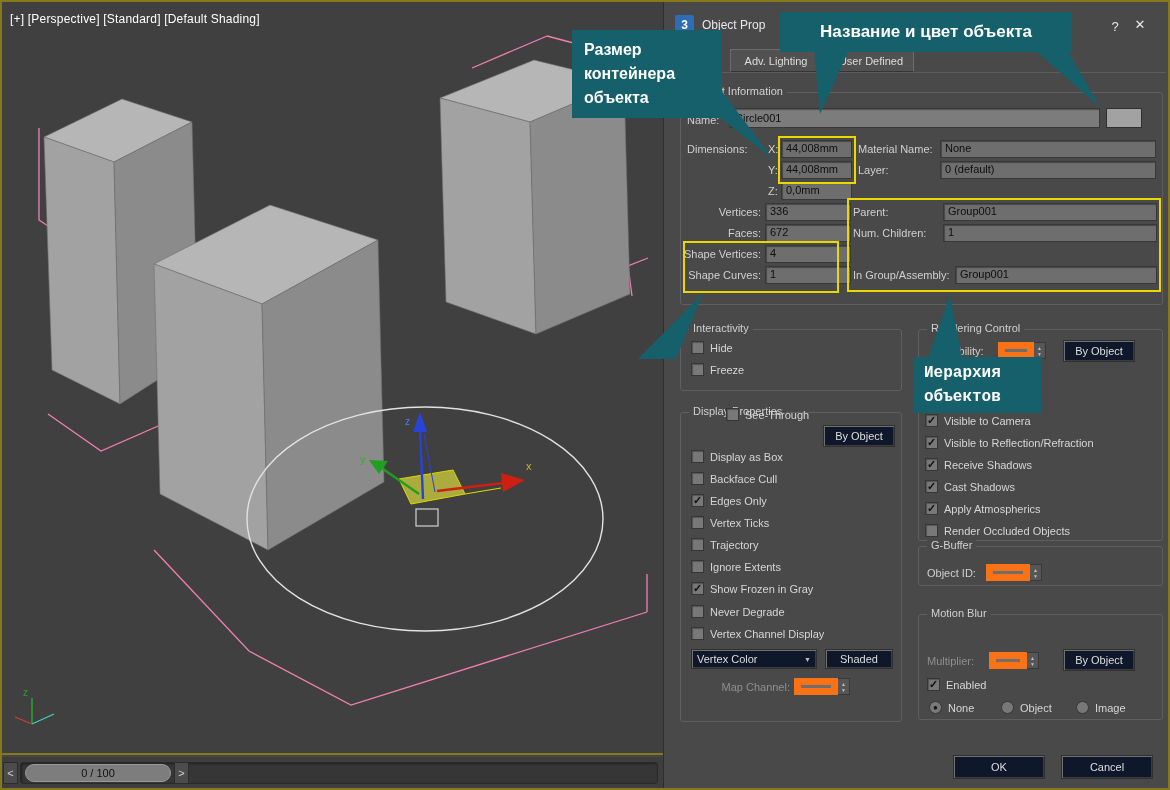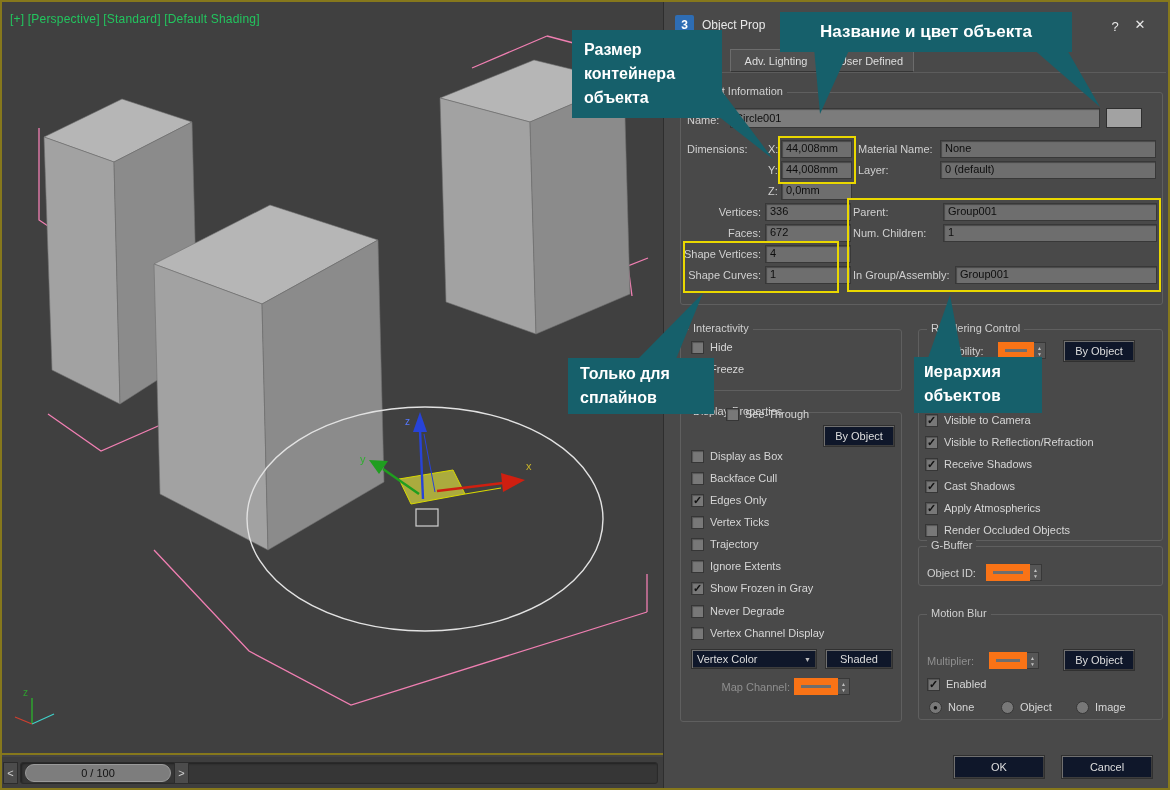--- a/index.html
+++ b/index.html
@@ -1,21 +1,21 @@
 <!DOCTYPE html>
 <html><head>
 <meta charset="utf-8">
 <style>
   * { margin:0; padding:0; box-sizing:border-box; }
   html,body { width:1170px; height:790px; background:#222; font-family:"Liberation Sans",sans-serif; }
   .page { position:relative; width:1170px; height:790px; background:#454545; border:2px solid #86781c; overflow:hidden; }
 
   
   .viewport { position:absolute; left:0; top:0; width:661px; height:753px; background:#404040; border-bottom:2px solid #86781c; }
-  .vp-header { position:absolute; left:8px; top:10px; color:#22c55e; font-size:12px; letter-spacing:.2px; z-index:5; }
+  .vp-header { position:absolute; left:8px; top:10px; color:#ffffff; font-size:12px; letter-spacing:.2px; z-index:5; }
   .scene { position:absolute; left:0; top:0; }
 
   
   .timeline { position:absolute; left:0; top:755px; width:661px; height:33px; background:#3e3e3e; }
   .tl-btn { position:absolute; width:15px; height:22px; top:5px; background:#4c4c4c; border:1px solid #2c2c2c; color:#d0d0d0; font-size:11px; display:flex; align-items:center; justify-content:center; }
   .tl-track { position:absolute; left:18px; top:5px; width:638px; height:22px; background:#363636; border:1px solid #2a2a2a; box-shadow:inset 1px 1px 2px rgba(0,0,0,.4); border-radius:3px; }
   .tl-slider { position:absolute; left:4px; top:1px; width:146px; height:18px; background:#7d7d7d; border:1px solid #9a9a9a; border-radius:9px; color:#111; font-size:11px; display:flex; align-items:center; justify-content:center; }
 
   
   .dialog { position:absolute; left:661px; top:0; width:509px; height:790px; background:#494949; border-left:1px solid #2e2e2e; z-index:10; }
@@ -31,21 +31,21 @@
   .lbl { position:absolute; color:#d0d0d0; font-size:11px; white-space:nowrap; }
   .lbl.r { text-align:right; }
   .lbl.dim, .dim { color:#8f8f8f; }
   .field { position:absolute; background:#6e6e6e; border:1px solid #383838; box-shadow:inset 1px 1px 1px rgba(0,0,0,.35); color:#0e0e0e; font-size:11px; line-height:15px; padding:0 4px; white-space:nowrap; overflow:hidden; }
   .field.light { background:#7c7c7c; }
   .swatch { position:absolute; background:#a2a2a2; border:1px solid #2f2f2f; }
   .btn { position:absolute; background:#0f172a; border:1px solid #303030; box-shadow:inset 1px 1px 0 #707070, inset -1px -1px 0 #3d3d3d; color:#dedede; font-size:11px; display:flex; align-items:center; justify-content:center; }
   .dd { justify-content:space-between; padding:0 5px; }
   .dd .arr { font-size:7px; color:#bbb; }
 
-  .cbrow { position:absolute; display:flex; gap:6px; }
+  .cbrow { position:absolute; display:flex; align-items:center; gap:6px; }
   .cb { width:13px; height:13px; background:#787878; border:1px solid #363636; box-shadow:inset 1px 1px 1px rgba(0,0,0,.3); color:#111; font-size:11px; font-weight:bold; line-height:11px; text-align:center; flex:none; }
   .cbl { color:#d6d6d6; font-size:11px; white-space:nowrap; }
   .radio { width:13px; height:13px; border-radius:50%; background:#787878; border:1px solid #363636; color:#111; font-size:8px; line-height:11px; text-align:center; flex:none; }
 
   .spin { position:absolute; display:flex; height:17px; }
   .spin .val { background:#6e6e6e; border:7px solid #f97316; color:#0e0e0e; font-size:11px; line-height:14px; padding:0 4px; flex:1; overflow:hidden; }
   .spin .arrs { width:12px; background:#565656; border:1px solid #383838; border-left:none; color:#c0c0c0; font-size:5px; line-height:6px; display:flex; flex-direction:column; align-items:center; justify-content:center; }
   .spin.dim .val { color:#4e4e4e; }
 
   .hl { position:absolute; border:2px solid #ead800; z-index:30; }
@@ -332,16 +332,15 @@
   <svg class="pointer-layer" width="1170" height="790">
     <polygon points="716,84 716,114 771,157" fill="#16606b"></polygon>
     <polygon points="812,46 848,46 818,112" fill="#16606b"></polygon>
     <polygon points="1030,46 1064,46 1098,105" fill="#16606b"></polygon>
     <polygon points="636,357 674,357 701,291" fill="#16606b"></polygon>
     <polygon points="926,356 960,356 948,293" fill="#16606b"></polygon>
   </svg>
 
   <div class="callout" style="left:778px;top:10px;width:292px;padding:7px 14px;font-size:17px;text-align:center;white-space:nowrap;">Название и цвет объекта</div>
   <div class="callout" style="left:570px;top:28px;width:150px;padding:8px 12px;font-size:16px;">Размер контейнера объекта</div>
-  <div class="callout" style="left:566px;top:356px;width:146px;padding:4px 12px;font-size:16px;">Только для сплайнов</div>
   <div class="callout" style="left:912px;top:355px;width:128px;padding:4px 10px;font-size:16px;font-family:Liberation Mono, monospace;">Иерархия объектов</div>
 
 </div>
 
 </body></html>

